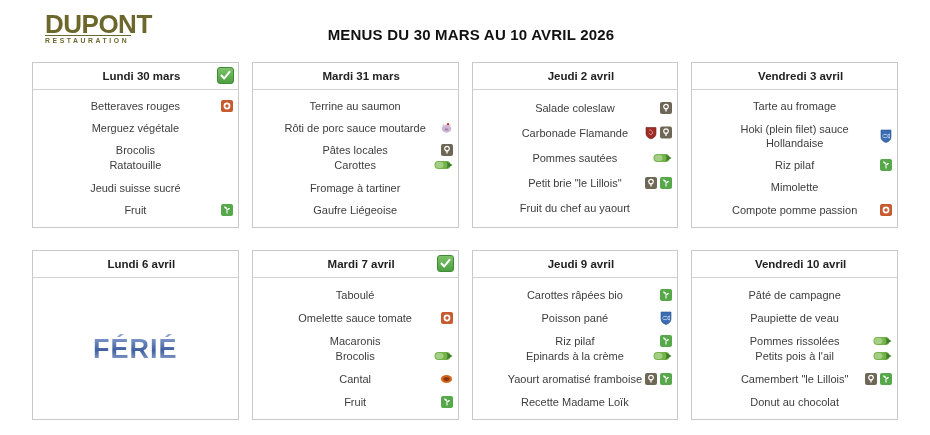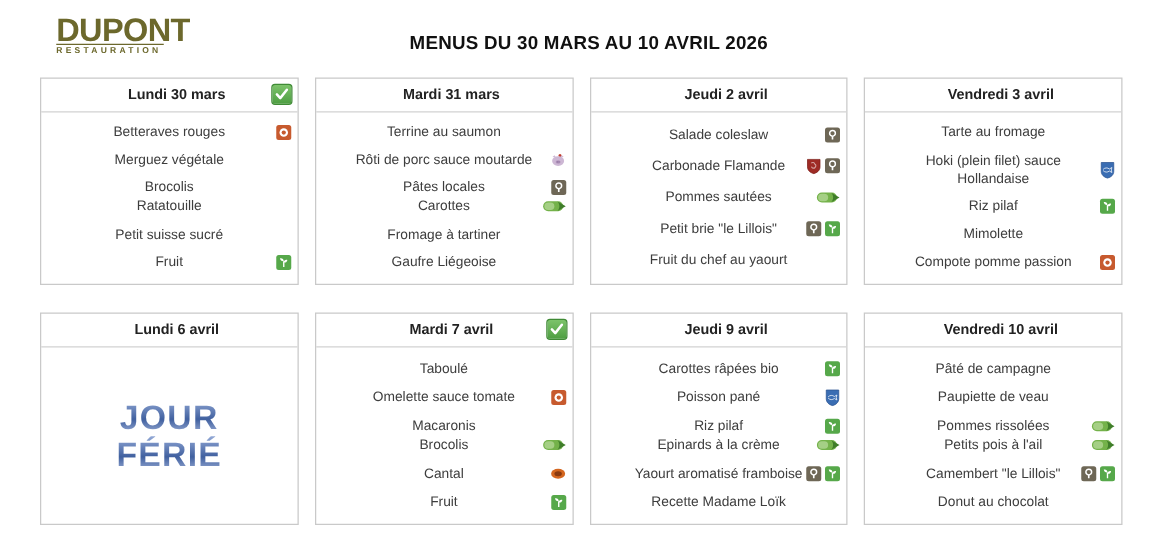--- a/index.html
+++ b/index.html
@@ -84,21 +84,21 @@
               </span></div>
           </div>
           <div class="slot">
             <div class="line"><span>Merguez végétale</span></div>
           </div>
           <div class="slot">
             <div class="line"><span>Brocolis</span></div>
             <div class="line"><span>Ratatouille</span></div>
           </div>
           <div class="slot">
-            <div class="line"><span>Petit suisse sucré</span></div>
+            <div class="line"><span>Jeudi suisse sucré</span></div>
           </div>
           <div class="slot">
             <div class="line"><span>Fruit</span><span class="icons">
                 <span class="ic ic-bio">
                   <svg width="12" height="12" viewBox="0 0 12 12">
                     <path d="M6 9.5 V5" stroke="#fff" stroke-width="1.1" fill="none"></path>
                     <path d="M6 5 C6 3 4.5 2.2 3 2.6 C3.2 4.4 4.5 5.2 6 5 Z" fill="#fff"></path>
                     <path d="M6 6 C6 4.4 7.4 3.6 8.9 4 C8.7 5.6 7.4 6.3 6 6 Z" fill="#fff"></path>
                   </svg>
                 </span>
@@ -262,21 +262,20 @@
                 </span>
               </span></div>
           </div>
         </div>
       </div>
       <div class="card">
         <div class="card-header">
           <span class="day-label">Lundi 6 avril</span>
         </div>
         <div class="holiday-body">
-          <div class="holiday-line">JOUR</div>
           <div class="holiday-line">FÉRIÉ</div>
         </div>
       </div>
       <div class="card">
         <div class="card-header">
           <span class="day-label">Mardi 7 avril</span>
           <span class="check-badge">
             <svg width="11" height="11" viewBox="0 0 11 11">
               <path d="M1.5 5.5 L4.2 8.5 L9.5 1.8" fill="none" stroke="#fff" stroke-width="2" stroke-linecap="round" stroke-linejoin="round"></path>
             </svg>

